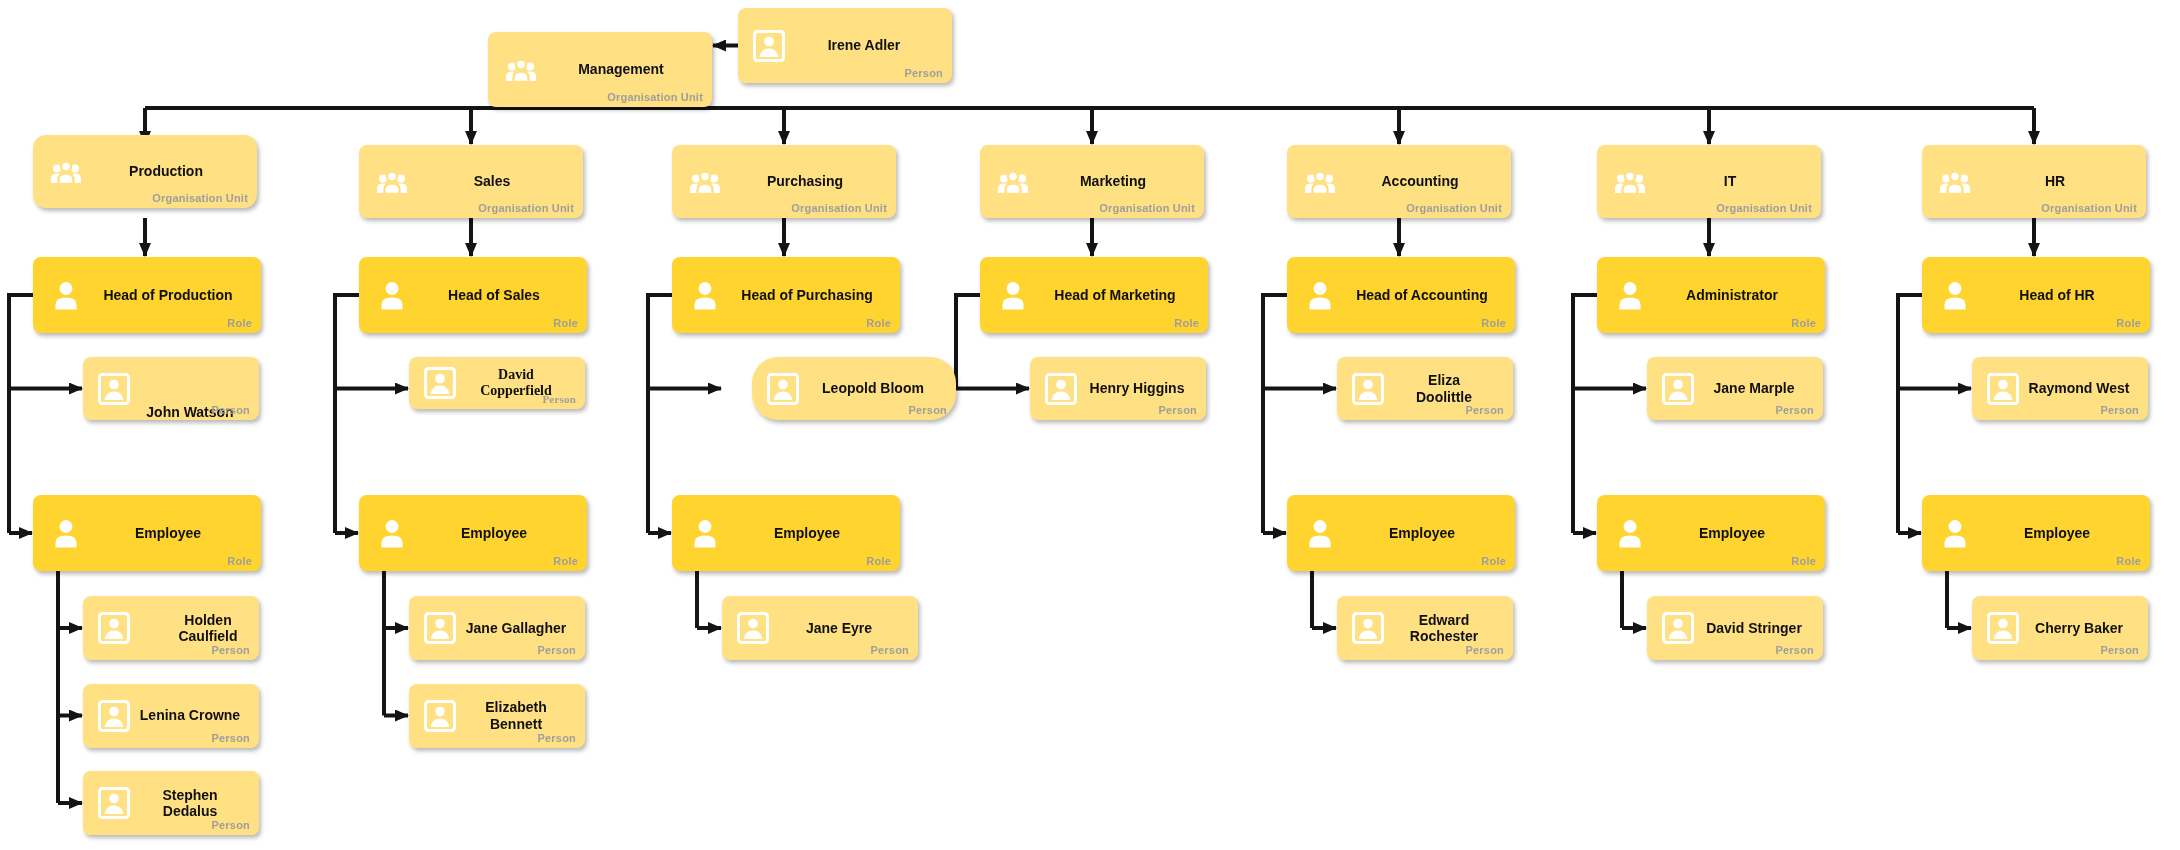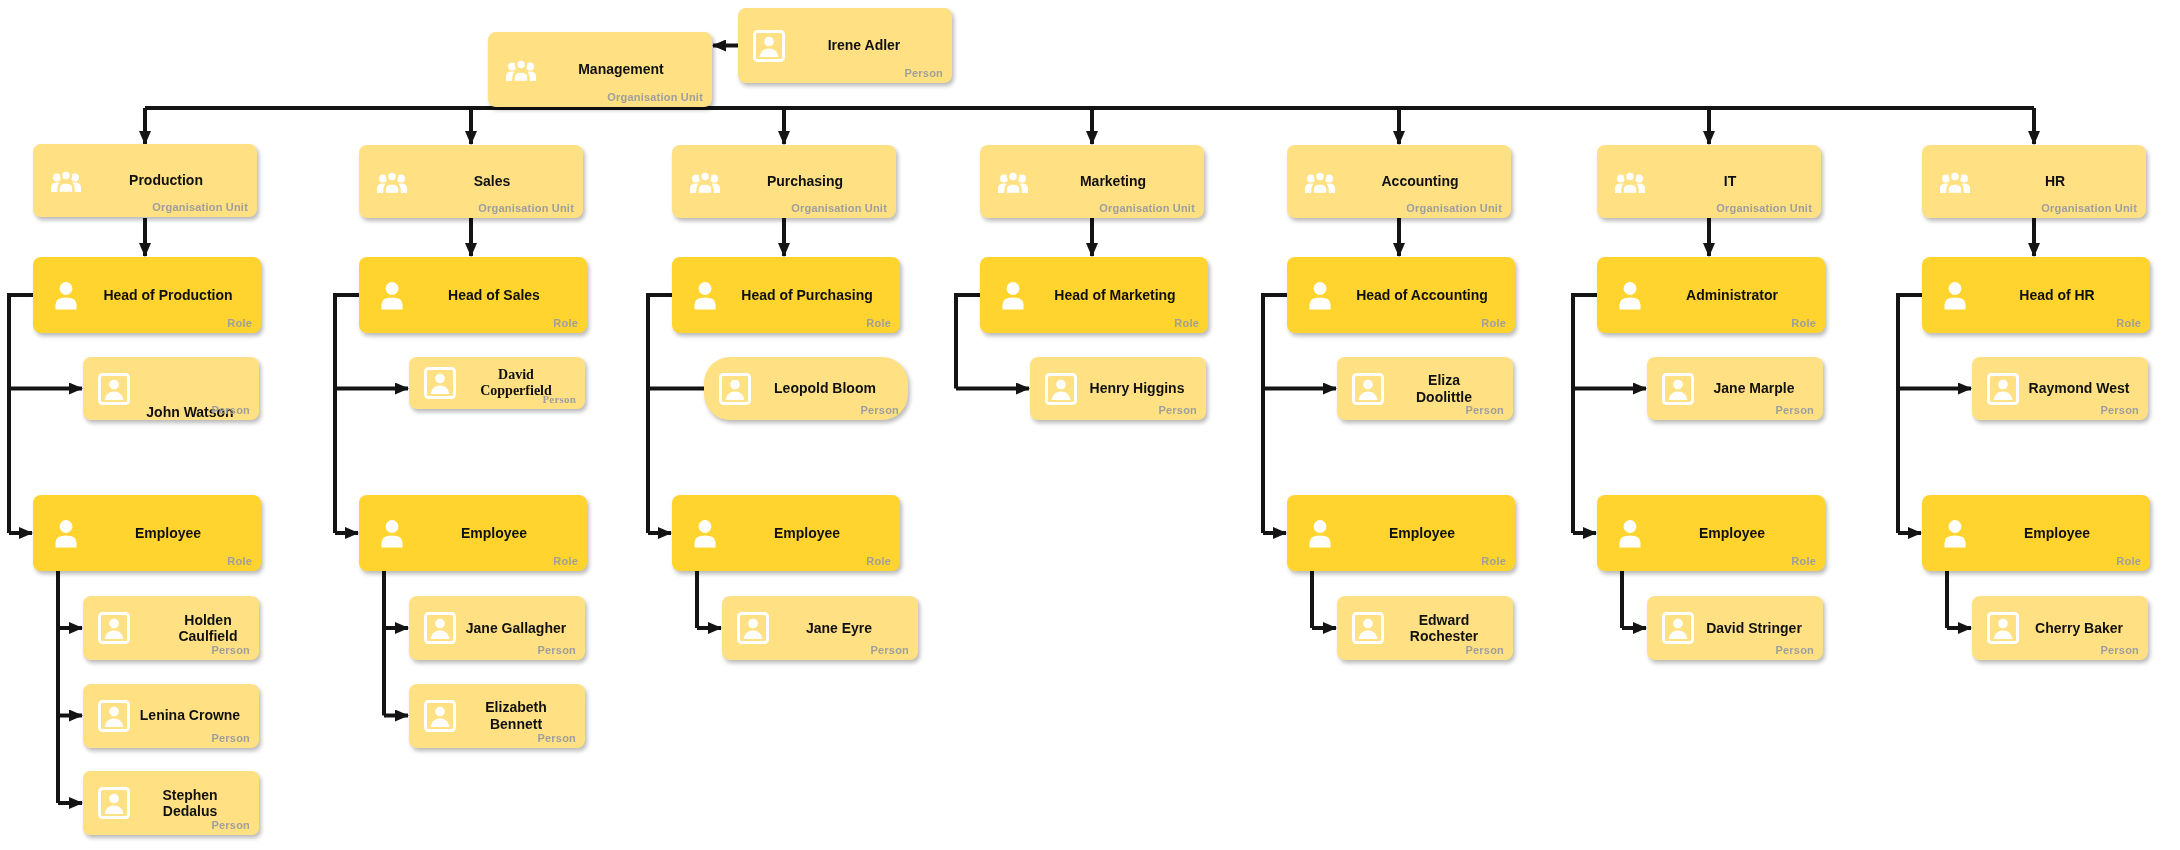--- a/index.html
+++ b/index.html
@@ -110,21 +110,21 @@
       <span class="icon">
         <svg width="32" height="32" viewBox="0 0 32 32">
           <rect x="1.5" y="1.5" width="29" height="29" rx="3" fill="none" stroke="#fff" stroke-width="3"></rect>
           <circle cx="16" cy="11.5" r="4.8" fill="#fff"></circle>
           <path d="M6.5 27 q1.5-8.5 9.5-8.5 q8 0 9.5 8.5 Z" fill="#fff"></path>
         </svg>
       </span>
       <div class="title">Irene Adler</div>
       <div class="type">Person</div>
     </div>
-    <div class="node node-unit" style="left: 33px; top: 144px; width: 224px; height: 73px;">
+    <div class="node node-unit" style="left: 33px; top: 135px; width: 224px; height: 73px; border-radius: 13px;">
       <span class="icon">
         <svg width="30" height="28" viewBox="0 0 30 28" fill="#fff">
           <circle cx="6" cy="10.5" r="4"></circle>
           <path d="M0 25 v-4.5 q0-5 6-5 q6 0 6 5 V25 Z"></path>
           <circle cx="24" cy="10.5" r="4"></circle>
           <path d="M18 25 v-4.5 q0-5 6-5 q6 0 6 5 V25 Z"></path>
           <circle cx="15" cy="8.5" r="5" stroke="var(--fill)" stroke-width="2.5"></circle>
           <path d="M7.5 26 v-4.5 q0-6 7.5-6 q7.5 0 7.5 6 V26 Z" stroke="var(--fill)" stroke-width="2.5"></path>
         </svg>
       </span>
@@ -283,21 +283,21 @@
     <div class="node node-role" style="left: 672px; top: 257px; width: 228px; height: 76px;">
       <span class="icon">
         <svg width="30" height="31" viewBox="0 0 30 31" fill="#fff">
           <circle cx="15" cy="9" r="6.4"></circle>
           <path d="M4.5 30 v-5 q0-7 10.5-7 q10.5 0 10.5 7 v5 Z"></path>
         </svg>
       </span>
       <div class="title">Head of Purchasing</div>
       <div class="type">Role</div>
     </div>
-    <div class="node node-person" style="left: 704px; top: 357px; width: 204px; height: 63px; border-radius: 26px;">
+    <div class="node node-person" style="left: 752px; top: 357px; width: 204px; height: 63px; border-radius: 26px;">
       <span class="icon">
         <svg width="32" height="32" viewBox="0 0 32 32">
           <rect x="1.5" y="1.5" width="29" height="29" rx="3" fill="none" stroke="#fff" stroke-width="3"></rect>
           <circle cx="16" cy="11.5" r="4.8" fill="#fff"></circle>
           <path d="M6.5 27 q1.5-8.5 9.5-8.5 q8 0 9.5 8.5 Z" fill="#fff"></path>
         </svg>
       </span>
       <div class="title">Leopold Bloom</div>
       <div class="type">Person</div>
     </div>

